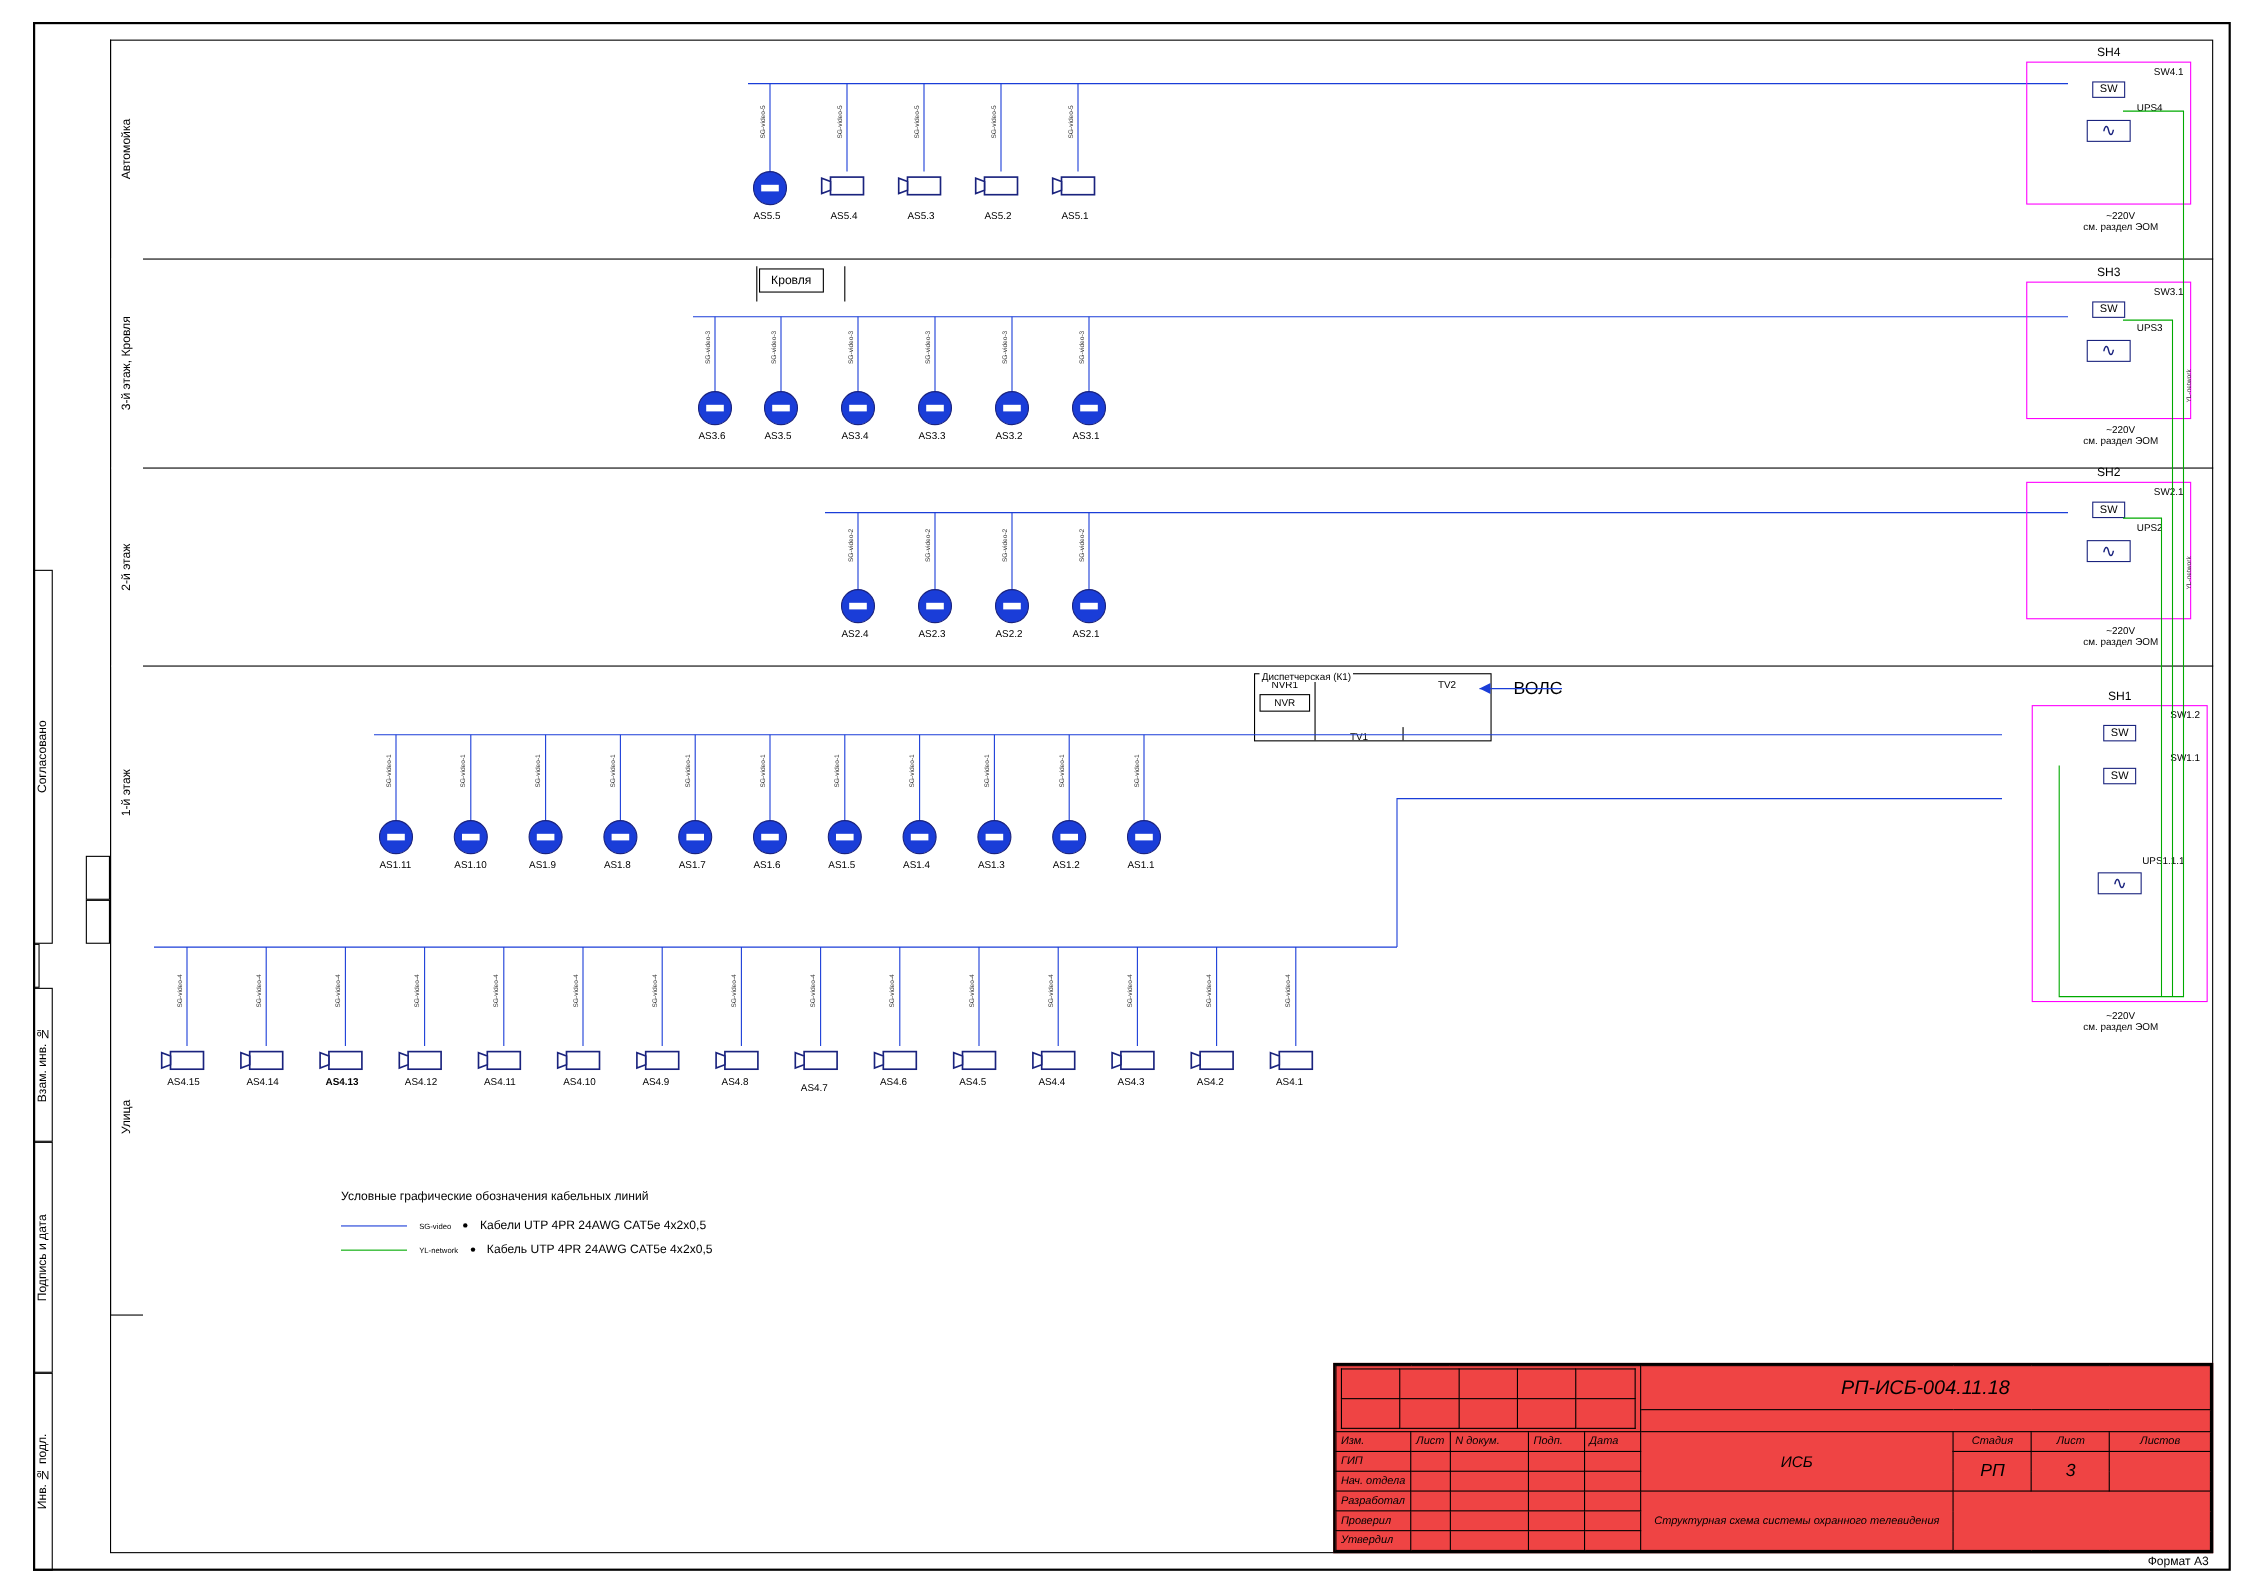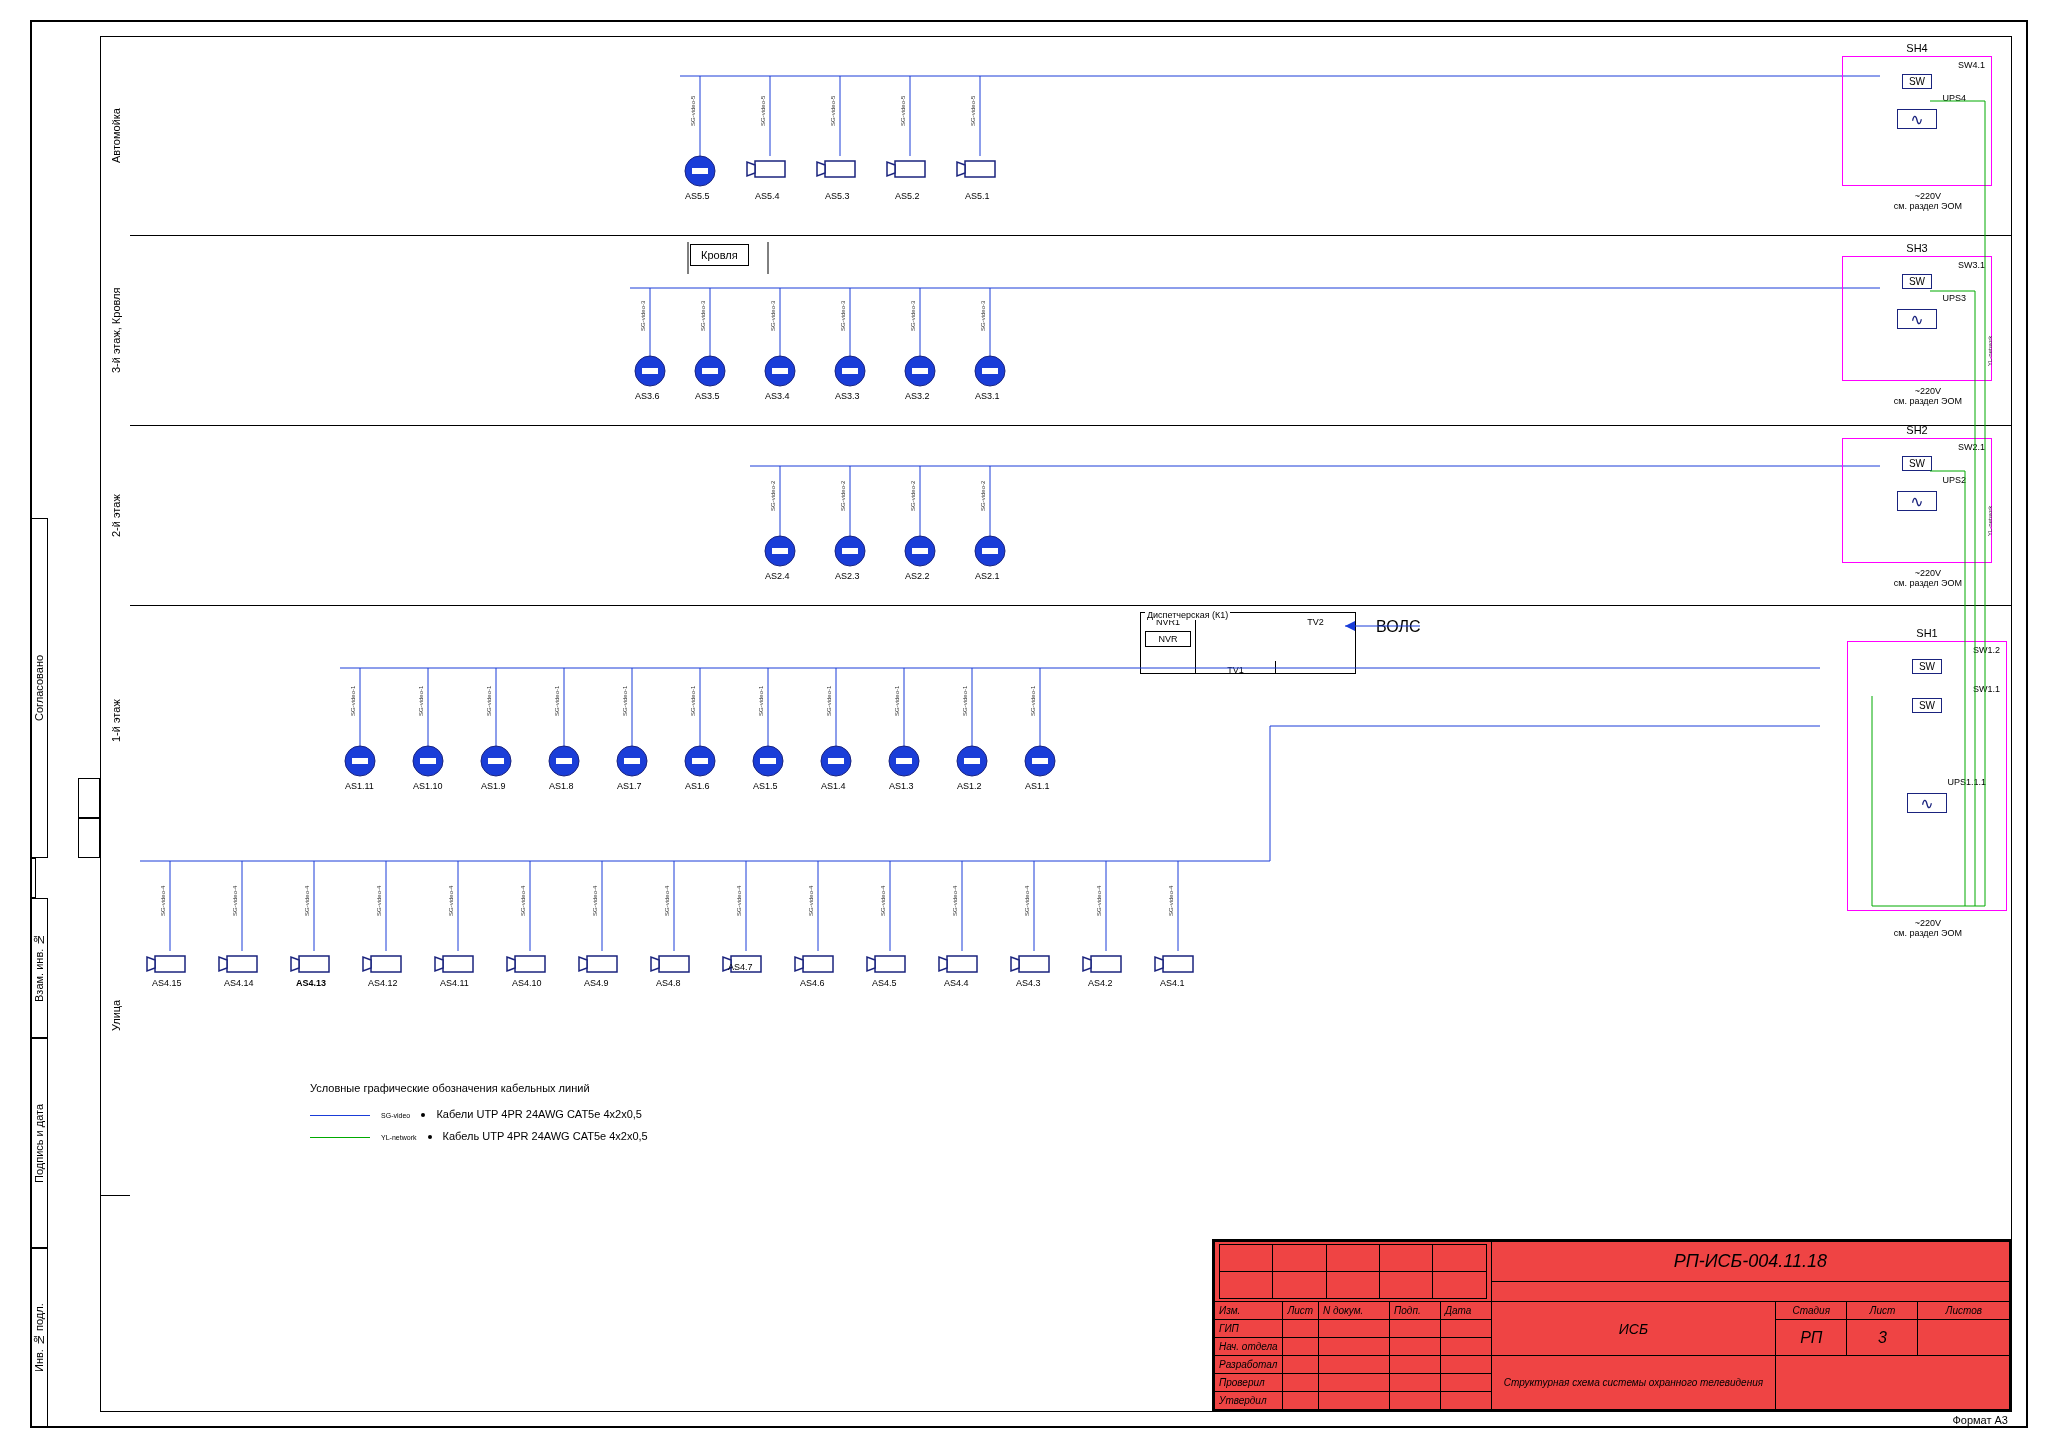--- a/index.html
+++ b/index.html
@@ -389,21 +389,21 @@
 
       <div id="street-cams">
           <div class="sm-label" style="left: 22px; top: 372px;">AS4.15</div>
           <div class="sm-label" style="left: 94px; top: 372px;">AS4.14</div>
           <div class="sm-label" style="left: 166px; top: 372px; font-weight: bold;">AS4.13</div>
           <div class="sm-label" style="left: 238px; top: 372px;">AS4.12</div>
           <div class="sm-label" style="left: 310px; top: 372px;">AS4.11</div>
           <div class="sm-label" style="left: 382px; top: 372px;">AS4.10</div>
           <div class="sm-label" style="left: 454px; top: 372px;">AS4.9</div>
           <div class="sm-label" style="left: 526px; top: 372px;">AS4.8</div>
-          <div class="sm-label" style="left: 598px; top: 356px;">AS4.7</div>
+          <div class="sm-label" style="left: 598px; top: 378px;">AS4.7</div>
           <div class="sm-label" style="left: 670px; top: 372px;">AS4.6</div>
           <div class="sm-label" style="left: 742px; top: 372px;">AS4.5</div>
           <div class="sm-label" style="left: 814px; top: 372px;">AS4.4</div>
           <div class="sm-label" style="left: 886px; top: 372px;">AS4.3</div>
           <div class="sm-label" style="left: 958px; top: 372px;">AS4.2</div>
           <div class="sm-label" style="left: 1030px; top: 372px;">AS4.1</div>
         </div>
 
       <div class="sh-block" style="right:5px; top:35px; height:270px; width:160px;">
         <div class="sh-title">SH1</div>

